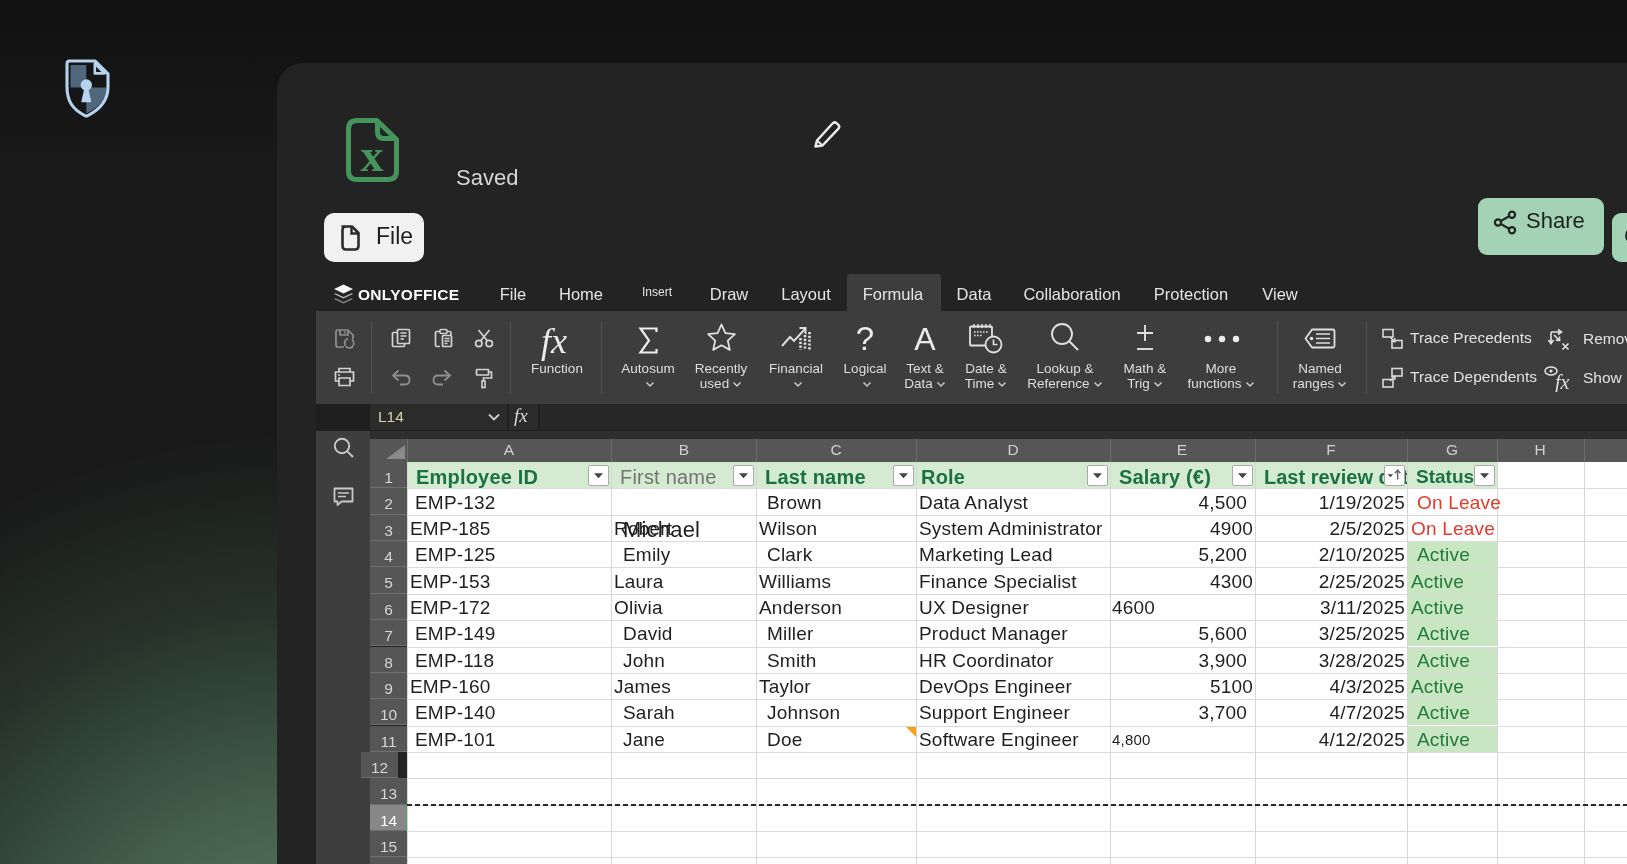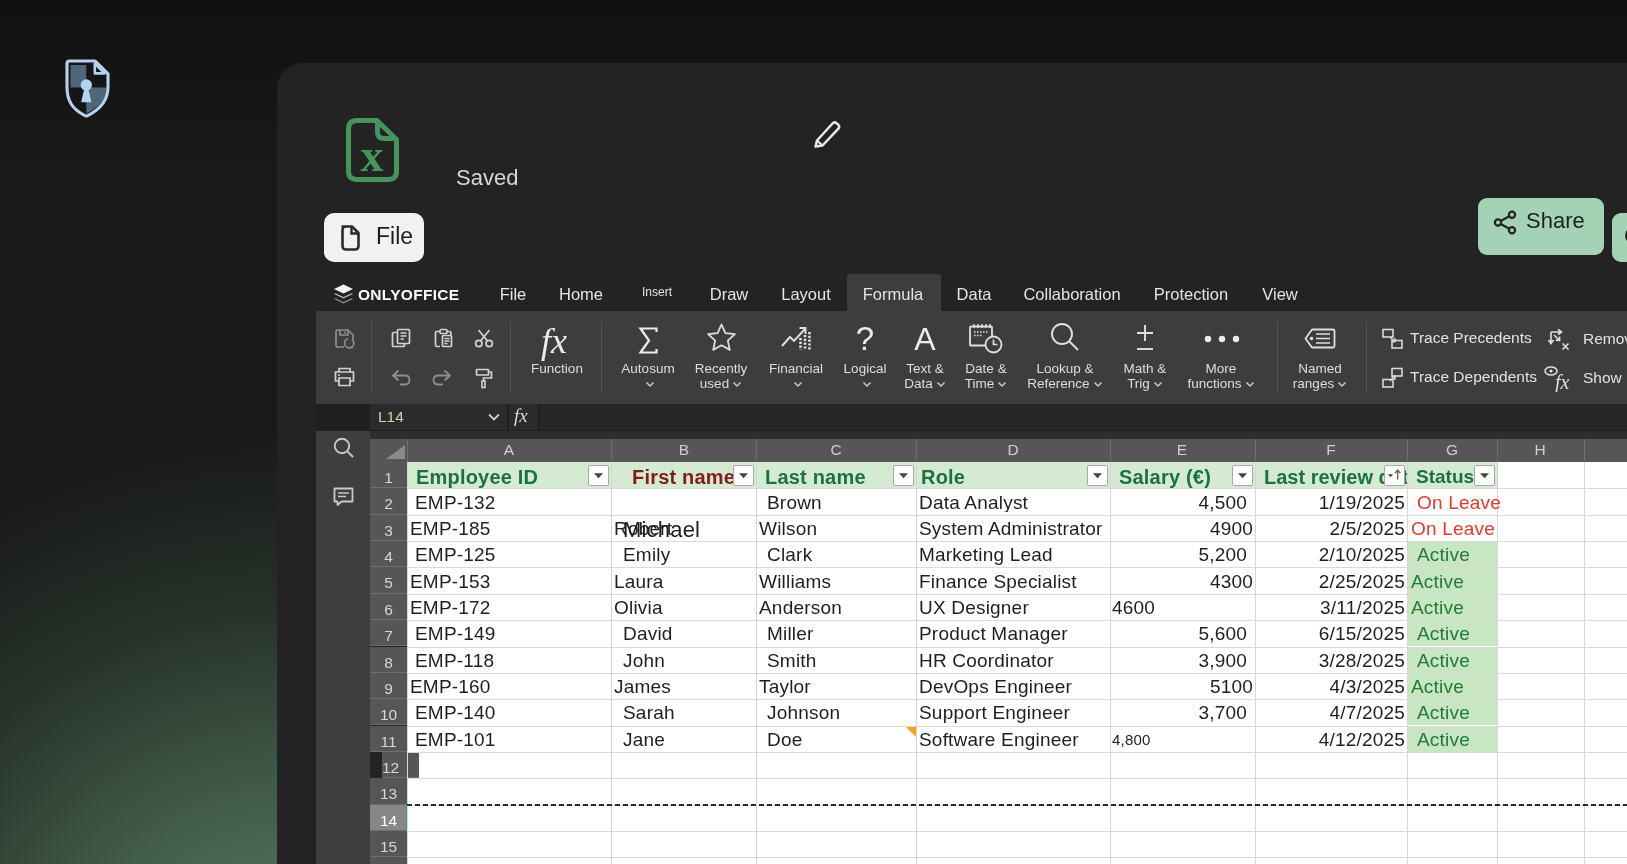--- a/index.html
+++ b/index.html
@@ -260,31 +260,31 @@
 <div class="a" style="left:370px;top:488.4px;width:37px;height:26.4px;background:#565656;border-bottom:1px solid #6e6e6e;color:#d6d6d6;font-size:15.5px;text-align:center;line-height:31.4px">2</div>
 <div class="a" style="left:370px;top:514.7px;width:37px;height:26.4px;background:#565656;border-bottom:1px solid #6e6e6e;color:#d6d6d6;font-size:15.5px;text-align:center;line-height:31.4px">3</div>
 <div class="a" style="left:370px;top:541.0px;width:37px;height:26.4px;background:#565656;border-bottom:1px solid #6e6e6e;color:#d6d6d6;font-size:15.5px;text-align:center;line-height:31.4px">4</div>
 <div class="a" style="left:370px;top:567.4px;width:37px;height:26.4px;background:#565656;border-bottom:1px solid #6e6e6e;color:#d6d6d6;font-size:15.5px;text-align:center;line-height:31.4px">5</div>
 <div class="a" style="left:370px;top:593.8px;width:37px;height:26.4px;background:#565656;border-bottom:1px solid #6e6e6e;color:#d6d6d6;font-size:15.5px;text-align:center;line-height:31.4px">6</div>
 <div class="a" style="left:370px;top:620.1px;width:37px;height:26.4px;background:#565656;border-bottom:1px solid #6e6e6e;color:#d6d6d6;font-size:15.5px;text-align:center;line-height:31.4px">7</div>
 <div class="a" style="left:370px;top:646.5px;width:37px;height:26.4px;background:#565656;border-bottom:1px solid #6e6e6e;color:#d6d6d6;font-size:15.5px;text-align:center;line-height:31.4px">8</div>
 <div class="a" style="left:370px;top:672.8px;width:37px;height:26.4px;background:#565656;border-bottom:1px solid #6e6e6e;color:#d6d6d6;font-size:15.5px;text-align:center;line-height:31.4px">9</div>
 <div class="a" style="left:370px;top:699.1px;width:37px;height:26.4px;background:#565656;border-bottom:1px solid #6e6e6e;color:#d6d6d6;font-size:15.5px;text-align:center;line-height:31.4px">10</div>
 <div class="a" style="left:370px;top:725.5px;width:37px;height:26.4px;background:#565656;border-bottom:1px solid #6e6e6e;color:#d6d6d6;font-size:15.5px;text-align:center;line-height:31.4px">11</div>
-<div class="a" style="left:382px;top:751.9px;width:37px;height:26.4px;background:#565656;border-bottom:1px solid #6e6e6e;color:#d6d6d6;font-size:15.5px;line-height:31.4px">12</div>
+<div class="a" style="left:361px;top:751.9px;width:37px;height:26.4px;background:#565656;border-bottom:1px solid #6e6e6e;color:#d6d6d6;font-size:15.5px;text-align:center;line-height:31.4px">12</div>
 <div class="a" style="left:370px;top:778.2px;width:37px;height:26.4px;background:#565656;border-bottom:1px solid #6e6e6e;color:#d6d6d6;font-size:15.5px;text-align:center;line-height:31.4px">13</div>
 <div class="a" style="left:370px;top:804.5px;width:37px;height:26.4px;background:#878787;border-bottom:1px solid #6e6e6e;color:#ffffff;font-size:15.5px;text-align:center;line-height:31.4px">14</div>
 <div class="a" style="left:370px;top:830.9px;width:37px;height:26.4px;background:#565656;border-bottom:1px solid #6e6e6e;color:#d6d6d6;font-size:15.5px;text-align:center;line-height:31.4px">15</div>
 <div class="a" style="left:370px;top:857.2px;width:37px;height:7px;background:#565656;color:#d6d6d6"></div>
 <div class="a" style="left:405.5px;top:804.5px;width:2.5px;height:26.4px;background:#3fa963"></div>
 <div class="a" style="left:408px;top:462px;width:203px;height:26px;background:#d5ebd1;overflow:hidden">
       <span class="a" style="left:8px;top:3px;line-height:24px;font-size:20px;letter-spacing:0.2px;font-weight:bold;color:#1c7144;white-space:nowrap">Employee ID</span>
     </div>
 <div class="a" style="left:612px;top:462px;width:144px;height:26px;background:#d5ebd1;overflow:hidden">
-      <span class="a" style="left:20px;top:3px;line-height:24px;font-size:20px;letter-spacing:0.2px;font-weight:bold;color:#7f1d1d;white-space:nowrap">First name</span>
+      <span class="a" style="left:8px;top:3px;line-height:24px;font-size:20px;letter-spacing:0.2px;font-weight:normal;color:#737373;white-space:nowrap">First name</span>
     </div>
 <div class="a" style="left:757px;top:462px;width:159px;height:26px;background:#d5ebd1;overflow:hidden">
       <span class="a" style="left:8px;top:3px;line-height:24px;font-size:20px;letter-spacing:0.2px;font-weight:bold;color:#1c7144;white-space:nowrap">Last name</span>
     </div>
 <div class="a" style="left:917px;top:462px;width:193px;height:26px;background:#d5ebd1;overflow:hidden">
       <span class="a" style="left:4px;top:3px;line-height:24px;font-size:20px;letter-spacing:0.2px;font-weight:bold;color:#1c7144;white-space:nowrap">Role</span>
     </div>
 <div class="a" style="left:1111px;top:462px;width:144px;height:26px;background:#d5ebd1;overflow:hidden">
       <span class="a" style="left:8px;top:3px;line-height:24px;font-size:20px;letter-spacing:0.2px;font-weight:bold;color:#1c7144;white-space:nowrap">Salary (€)</span>
     </div>
@@ -381,21 +381,21 @@
 <div class="a" style="left:759px;top:595.0px;width:155px;height:26.4px;line-height:26.4px;font-size:19px;letter-spacing:0.2px;color:#1f1f1f;white-space:nowrap;overflow:hidden">Anderson</div>
 <div class="a" style="left:919px;top:595.0px;width:190px;height:26.4px;line-height:26.4px;font-size:19px;letter-spacing:0.2px;color:#1f1f1f;white-space:nowrap;overflow:hidden">UX Designer</div>
 <div class="a" style="left:1112px;top:595.0px;width:141px;height:26.4px;line-height:26.4px;font-size:19px;letter-spacing:0.2px;color:#1f1f1f;white-space:nowrap;text-align:left">4600</div>
 <div class="a" style="left:1257px;top:595.0px;width:148px;height:26.4px;line-height:26.4px;font-size:19px;letter-spacing:0.2px;color:#1f1f1f;white-space:nowrap;text-align:right">3/11/2025</div>
 <div class="a" style="left:1411px;top:595.0px;width:85px;height:26.4px;line-height:26.4px;font-size:19px;letter-spacing:0.2px;color:#217a38;white-space:nowrap">Active</div>
 <div class="a" style="left:415px;top:621.3px;width:194px;height:26.4px;line-height:26.4px;font-size:19px;letter-spacing:0.2px;color:#1f1f1f;white-space:nowrap;overflow:hidden">EMP-149</div>
 <div class="a" style="left:623px;top:621.3px;width:131px;height:26.4px;line-height:26.4px;font-size:19px;letter-spacing:0.2px;color:#1f1f1f;white-space:nowrap;overflow:hidden">David</div>
 <div class="a" style="left:767px;top:621.3px;width:147px;height:26.4px;line-height:26.4px;font-size:19px;letter-spacing:0.2px;color:#1f1f1f;white-space:nowrap;overflow:hidden">Miller</div>
 <div class="a" style="left:919px;top:621.3px;width:190px;height:26.4px;line-height:26.4px;font-size:19px;letter-spacing:0.2px;color:#1f1f1f;white-space:nowrap;overflow:hidden">Product Manager</div>
 <div class="a" style="left:1112px;top:621.3px;width:135px;height:26.4px;line-height:26.4px;font-size:19px;letter-spacing:0.2px;color:#1f1f1f;white-space:nowrap;text-align:right">5,600</div>
-<div class="a" style="left:1257px;top:621.3px;width:148px;height:26.4px;line-height:26.4px;font-size:19px;letter-spacing:0.2px;color:#1f1f1f;white-space:nowrap;text-align:right">6/15/2025</div>
+<div class="a" style="left:1257px;top:621.3px;width:148px;height:26.4px;line-height:26.4px;font-size:19px;letter-spacing:0.2px;color:#1f1f1f;white-space:nowrap;text-align:right">3/25/2025</div>
 <div class="a" style="left:1417px;top:621.3px;width:79px;height:26.4px;line-height:26.4px;font-size:19px;letter-spacing:0.2px;color:#217a38;white-space:nowrap">Active</div>
 <div class="a" style="left:415px;top:647.7px;width:194px;height:26.4px;line-height:26.4px;font-size:19px;letter-spacing:0.2px;color:#1f1f1f;white-space:nowrap;overflow:hidden">EMP-118</div>
 <div class="a" style="left:623px;top:647.7px;width:131px;height:26.4px;line-height:26.4px;font-size:19px;letter-spacing:0.2px;color:#1f1f1f;white-space:nowrap;overflow:hidden">John</div>
 <div class="a" style="left:767px;top:647.7px;width:147px;height:26.4px;line-height:26.4px;font-size:19px;letter-spacing:0.2px;color:#1f1f1f;white-space:nowrap;overflow:hidden">Smith</div>
 <div class="a" style="left:919px;top:647.7px;width:190px;height:26.4px;line-height:26.4px;font-size:19px;letter-spacing:0.2px;color:#1f1f1f;white-space:nowrap;overflow:hidden">HR Coordinator</div>
 <div class="a" style="left:1112px;top:647.7px;width:135px;height:26.4px;line-height:26.4px;font-size:19px;letter-spacing:0.2px;color:#1f1f1f;white-space:nowrap;text-align:right">3,900</div>
 <div class="a" style="left:1257px;top:647.7px;width:148px;height:26.4px;line-height:26.4px;font-size:19px;letter-spacing:0.2px;color:#1f1f1f;white-space:nowrap;text-align:right">3/28/2025</div>
 <div class="a" style="left:1417px;top:647.7px;width:79px;height:26.4px;line-height:26.4px;font-size:19px;letter-spacing:0.2px;color:#217a38;white-space:nowrap">Active</div>
 <div class="a" style="left:410px;top:674.0px;width:199px;height:26.4px;line-height:26.4px;font-size:19px;letter-spacing:0.2px;color:#1f1f1f;white-space:nowrap;overflow:hidden">EMP-160</div>
 <div class="a" style="left:614px;top:674.0px;width:140px;height:26.4px;line-height:26.4px;font-size:19px;letter-spacing:0.2px;color:#1f1f1f;white-space:nowrap;overflow:hidden">James</div>

